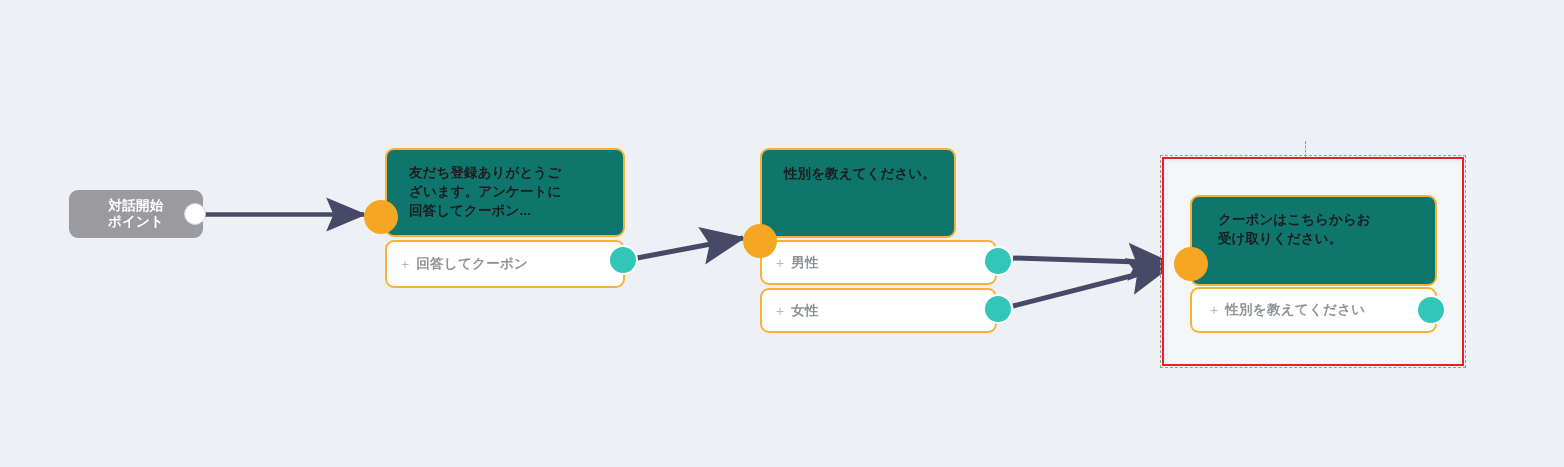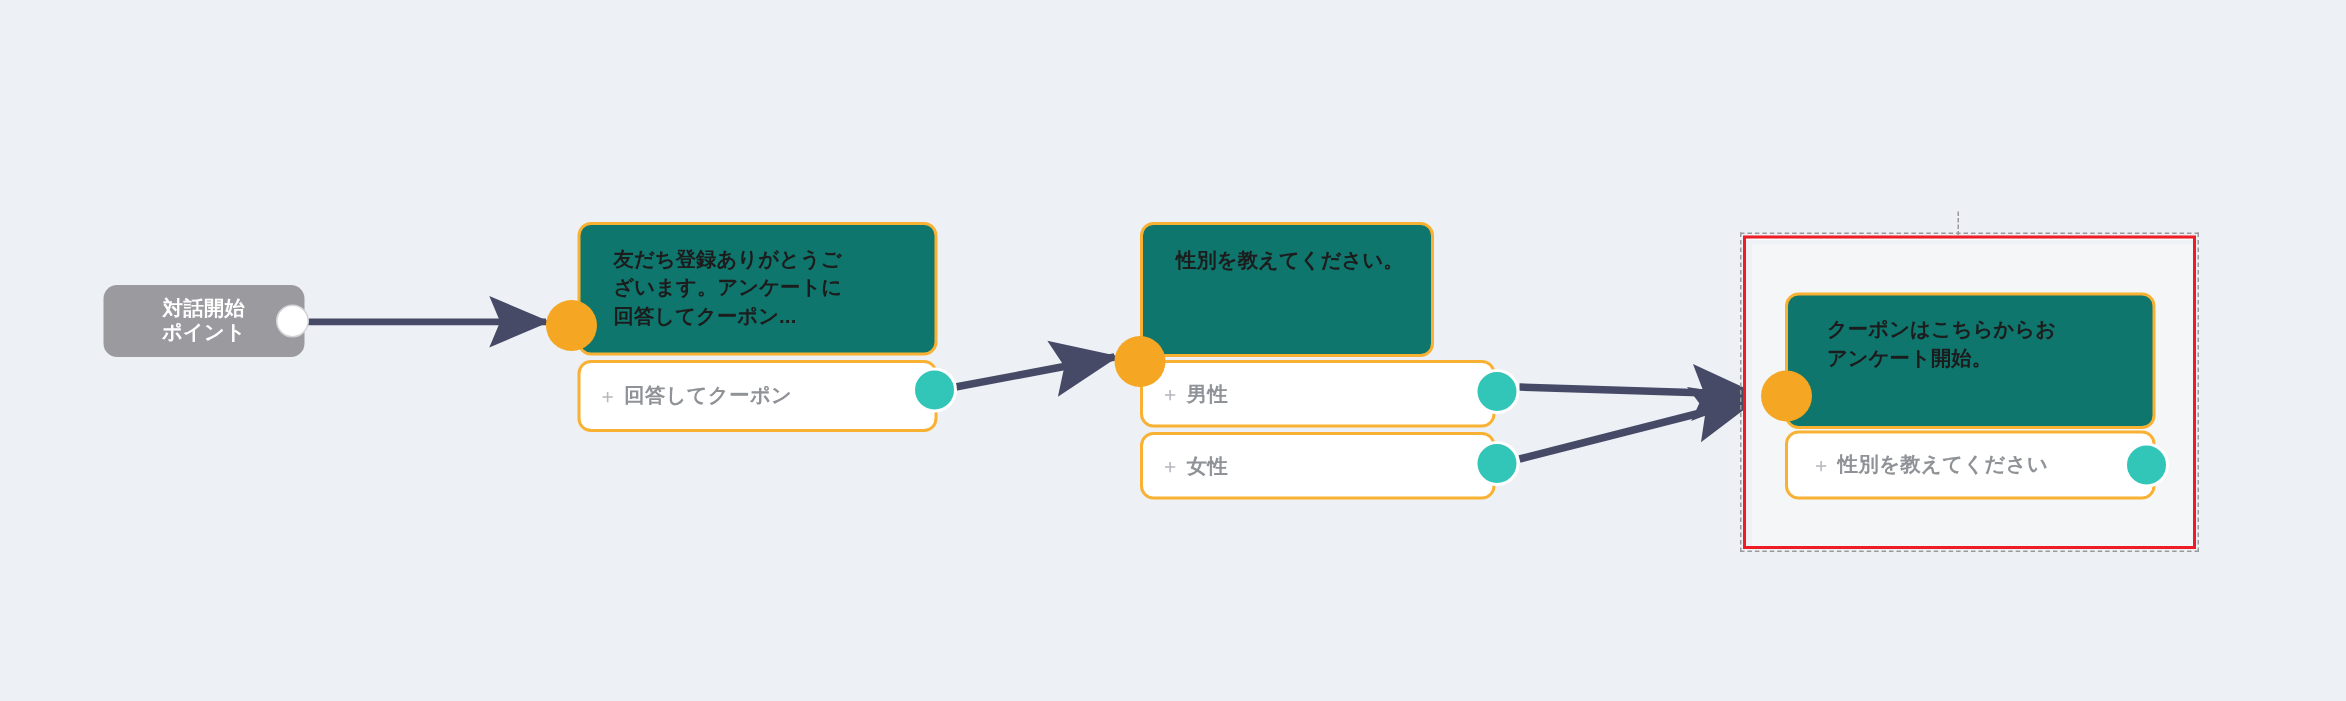--- a/index.html
+++ b/index.html
@@ -217,21 +217,21 @@
   <div class="port port-out" style="left:983px; top:294px;"></div>
 
   <div class="selection-stem"></div>
   <div class="selection-outline"></div>
   <div class="selection-frame">
     <div class="selection-inner-panel" style="left:4px; top:4px; width:294px; height:201px;"></div>
   </div>
 
   <div class="msg-box" style="left:1190px; top:195px; width:247px; height:91px;">
     <div class="msg-text" style="position:absolute; left:26px; top:13px; width:210px;">クーポンはこちらからお
-アンケート開始。</div>
+受け取りください。</div>
   </div>
   <div class="btn-box" style="left:1190px; top:287px; width:247px; height:46px;">
     <span class="btn-plus" style="margin-left:18px;">+</span>
     <span class="btn-label">性別を教えてください</span>
   </div>
   <div class="port port-in" style="left:1174px; top:247px;"></div>
   <div class="port port-out" style="left:1416px; top:295px;"></div>
 
 </div>
 

